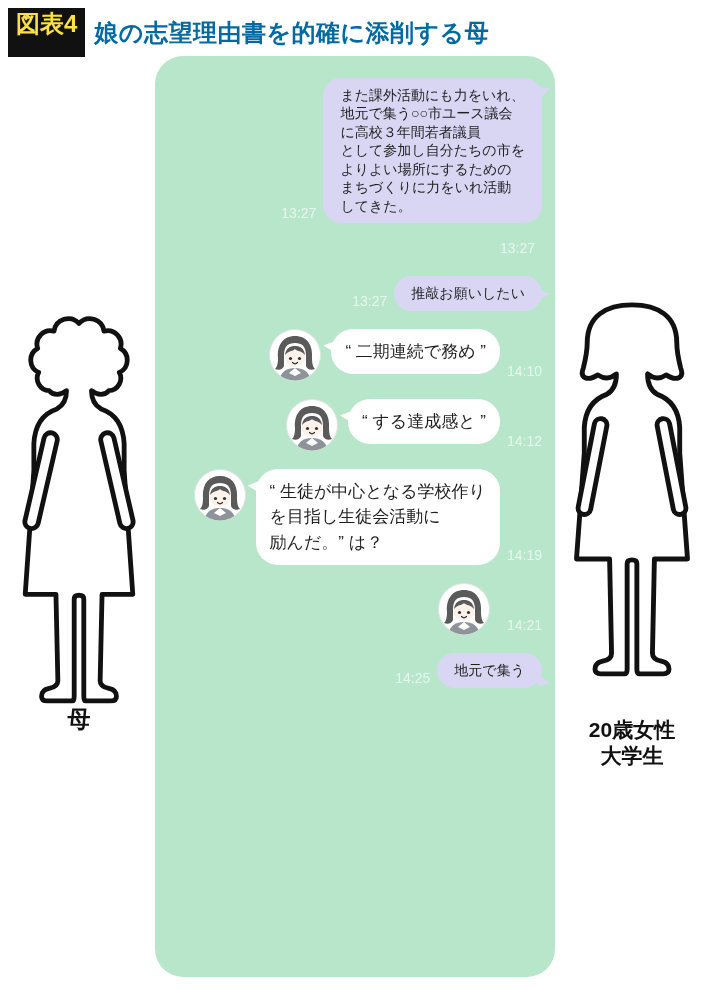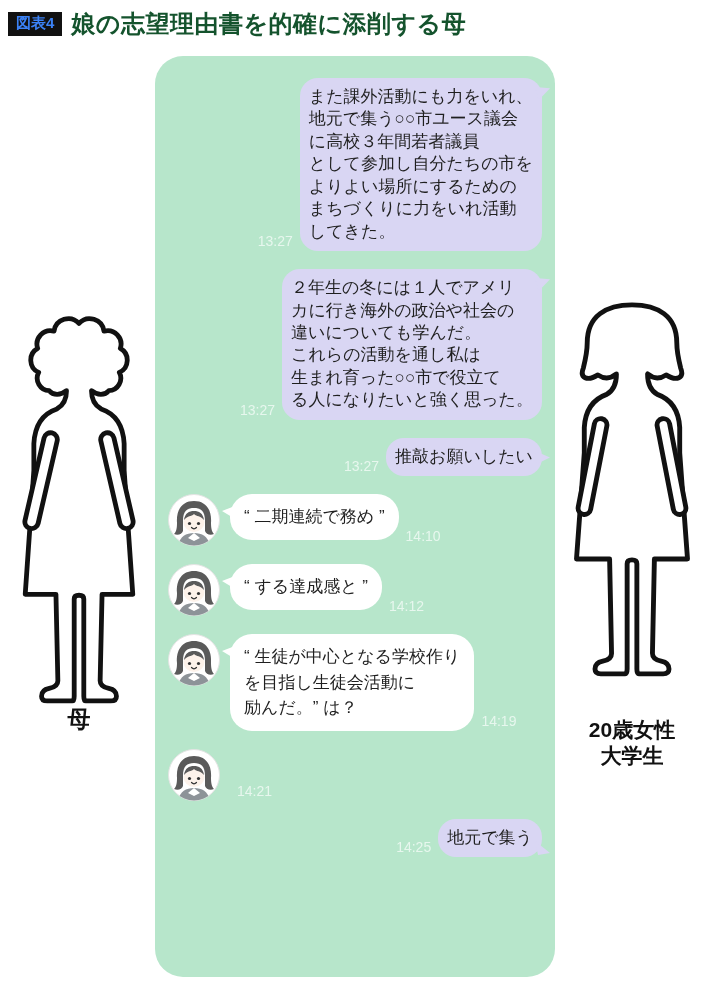--- a/index.html
+++ b/index.html
@@ -6,33 +6,33 @@
     --chat-bg:#b7e6cb; --bubble-daughter:#d9d6f3; --bubble-mother:#ffffff;
     --timestamp:#e7f7ee; --text:#1f1f1f;
   }
   *{margin:0;padding:0;box-sizing:border-box;}
   html,body{background:#fff;}
   body{font-family:"Liberation Sans","DejaVu Sans",sans-serif;color:var(--text);}
   .stage{position:relative;width:710px;height:990px;background:#fff;overflow:hidden;}
 
   
   .header{position:absolute;left:8px;top:8px;display:flex;align-items:center;gap:9px;}
-  .badge{background:#111;color:#3b82f6;font-weight:bold;font-size:15px;padding:3px 8px 4px;line-height:1.1;}
-  .title{font-weight:bold;font-size:24px;color:#14532d;letter-spacing:.5px;}
+  .badge{background:#111;color:#fde047;font-weight:bold;font-size:24px;padding:3px 8px 20px;line-height:1.1;}
+  .title{font-weight:bold;font-size:24px;color:#0369a1;letter-spacing:.5px;}
 
   
   .panel{position:absolute;left:155px;top:56px;width:400px;height:921px;
          background:var(--chat-bg);border-radius:28px;padding:22px 13px 14px;overflow:hidden;}
   .row{display:flex;width:100%;}
   .row + .row{margin-top:18px;}
   .row.right{justify-content:flex-end;align-items:flex-end;}
-  .row.left{justify-content:flex-start;align-items:flex-start;}
+  .row.left{justify-content:flex-end;align-items:flex-start;}
   .bubble{position:relative;white-space:pre-line;border-radius:18px;}
-  .bubble.daughter{background:var(--bubble-daughter);font-size:17px;line-height:1.32;
-                   padding:8px 9px;max-width:300px;}
+  .bubble.daughter{background:var(--bubble-daughter);font-size:14px;line-height:1.32;
+                   padding:8px 17px;max-width:300px;}
   .bubble.mother{background:var(--bubble-mother);font-size:17px;line-height:1.5;
                  padding:10px 14px;max-width:270px;border-radius:22px;}
   .time{font-size:14px;color:var(--timestamp);line-height:1;}
   .row.right .time{margin-right:7px;margin-bottom:3px;}
   .row.left .time{align-self:flex-end;margin-left:7px;margin-bottom:3px;}
   .avatar{width:52px;height:52px;flex:0 0 52px;margin-right:10px;}
 
   
   .tail-tr::after{content:'';position:absolute;top:9px;right:-8px;width:15px;height:13px;
                   background:var(--bubble-daughter);clip-path:polygon(0 0,100% 10%,25% 100%);}
@@ -115,26 +115,20 @@
 地元で集う○○市ユース議会
 に高校３年間若者議員
 として参加し自分たちの市を
 よりよい場所にするための
 まちづくりに力をいれ活動
 してきた。</div>
     </div>
 
     <div class="row right">
       <span class="time">13:27</span>
-      <div class="bubble daughter tail-tr">２年生の冬には１人でアメリ
-カに行き海外の政治や社会の
-違いについても学んだ。
-これらの活動を通し私は
-生まれ育った○○市で役立て
-る人になりたいと強く思った。</div>
     </div>
 
     <div class="row right">
       <span class="time">13:27</span>
       <div class="bubble daughter tail-r">推敲お願いしたい</div>
     </div>
 
     <div class="row left">
       <svg class="avatar" viewBox="0 0 52 52">
           <use href="#avatar-mom"></use>

